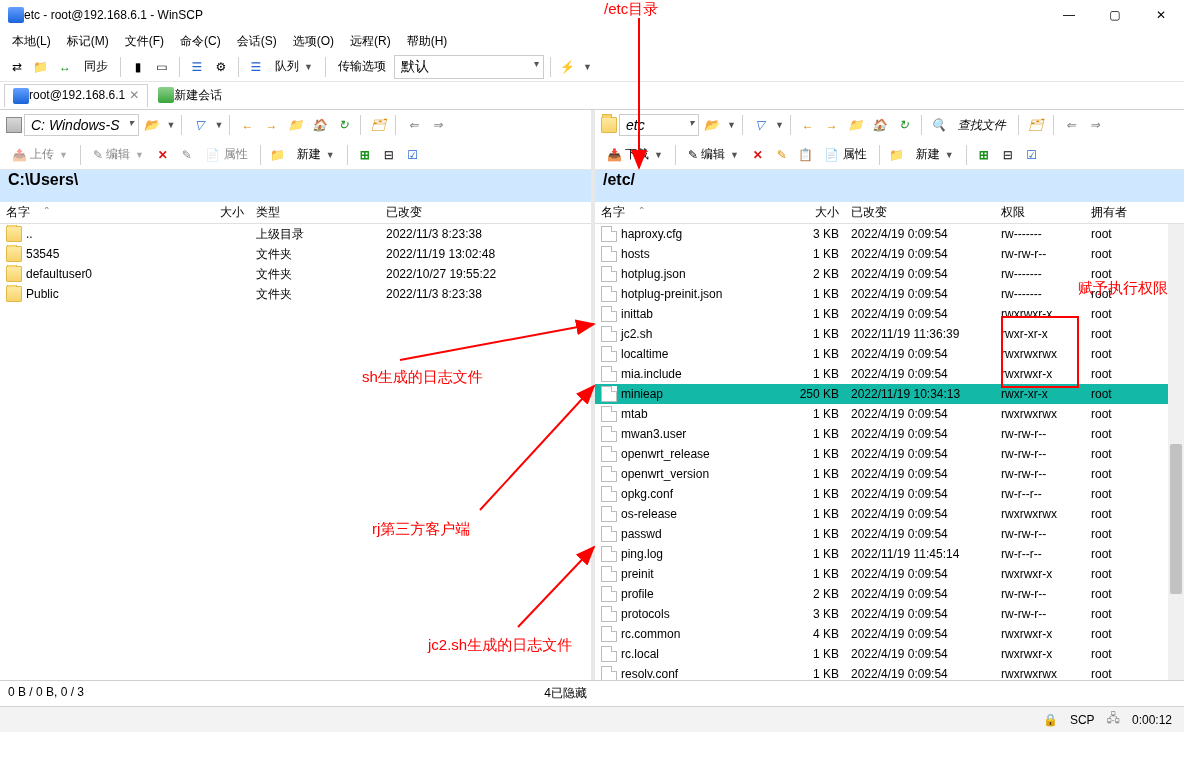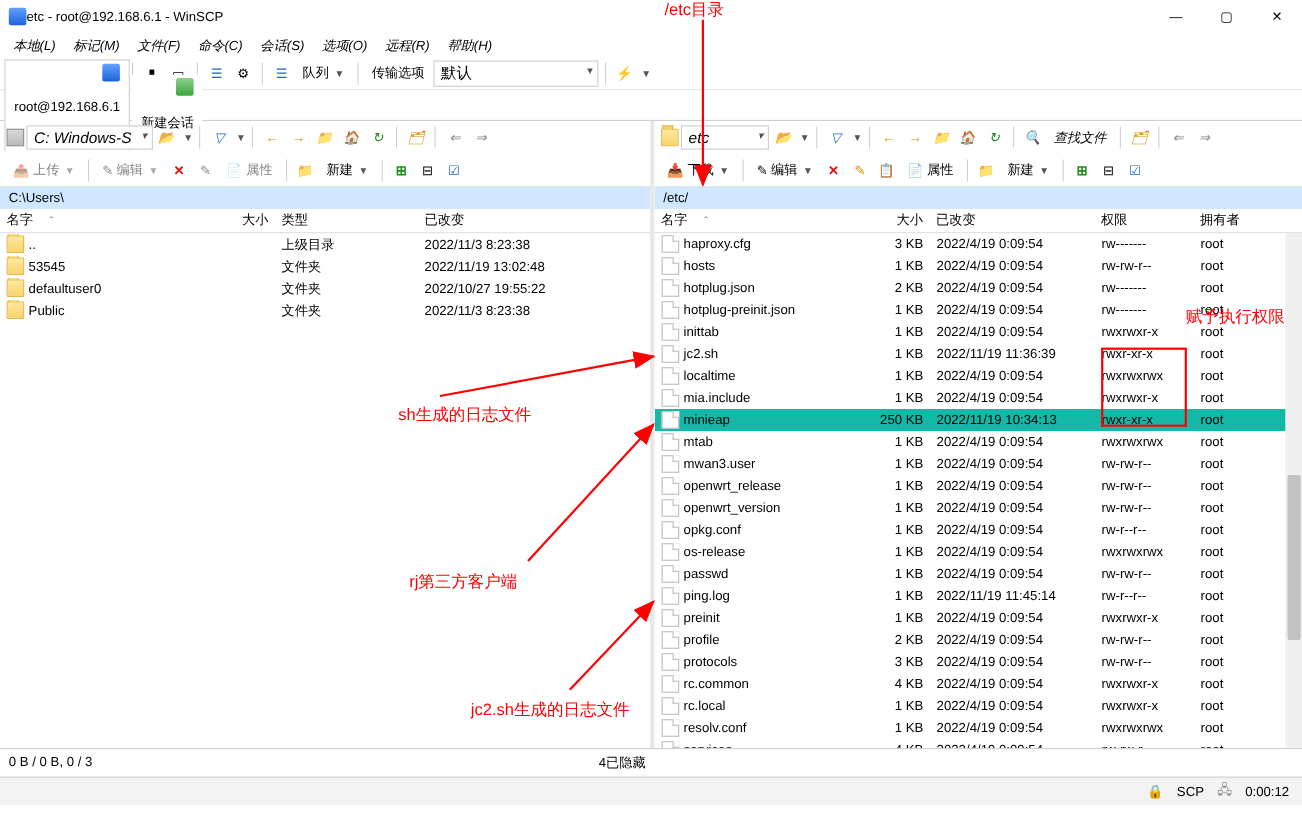--- a/index.html
+++ b/index.html
@@ -1,33 +1,33 @@
 <!DOCTYPE html>
 <html><head>
 <meta charset="utf-8">
 <style>
 * { box-sizing: border-box; margin: 0; padding: 0; }
 body { font-family: "Segoe UI", "Microsoft YaHei", Tahoma, sans-serif; font-size: 12px; background: #fff; color: #000; width: 1184px; height: 762px; overflow: hidden; position: relative; }
 .titlebar { height: 30px; display: flex; align-items: center; padding: 0 0 0 8px; background: #fff; }
 .titlebar .title { flex: 1; font-size: 12px; }
 .winbtn { width: 46px; height: 30px; text-align: center; line-height: 30px; font-size: 12px; }
-.menubar { height: 22px; display: flex; align-items: center; padding: 0 6px; gap: 4px; font-style: italic; }
+.menubar { height: 22px; display: flex; align-items: center; padding: 0 6px; gap: 4px; }
 .menubar span { padding: 2px 6px; }
 .toolbar { height: 30px; display: flex; align-items: center; padding: 2px 6px; gap: 2px; border-bottom: 1px solid #e5e5e5; }
 .tbtn { width: 22px; height: 22px; display: inline-flex; align-items: center; justify-content: center; border: 1px solid transparent; }
 .sep { width: 1px; height: 20px; background: #d0d0d0; margin: 0 4px; }
 .tabbar { height: 28px; display: flex; align-items: center; border-bottom: 1px solid #d0d0d0; padding: 0 4px; }
-.tab { display: flex; align-items: flex-end; padding: 3px 8px; gap: 16px; border: 1px solid #d0d0d0; border-bottom: none; background: #fff; margin-right: 2px; flex-direction: column; }
+.tab { display: flex; align-items: flex-start; padding: 3px 8px; gap: 0; border: 1px solid #d0d0d0; border-bottom: none; background: #fff; margin-right: 2px; }
 .tab.inactive { border: none; }
 .panes { display: flex; height: calc(100% - 30px - 22px - 30px - 28px - 28px - 26px - 28px); }
 .pane { flex: 1; display: flex; flex-direction: column; overflow: hidden; position: relative; }
 .pane.left { border-right: 4px solid #e8e8e8; flex: 0 0 595px; }
 .navrow { height: 30px; display: flex; align-items: center; padding: 2px 6px; gap: 2px; font-style: italic; }
 .actrow { height: 30px; display: flex; align-items: center; padding: 2px 6px; gap: 2px; border-bottom: 1px solid #e5e5e5;}
-.pathbar { background: #cfe8ff; padding: 3px 8px; font-size: 12px; height: 20px; line-height: 14px;}
+.pathbar { background: #cfe8ff; padding: 3px 8px; font-size: 16px; height: 32px; line-height: 14px; font-weight: bold;}
 .headers { display: flex; border-bottom: 1px solid #e0e0e0; background: #fff; font-size: 12px; height: 22px; align-items: center; }
 .headers .col { padding: 3px 6px; border-right: 0px solid #eee; }
 .files { flex: 1; overflow: auto; position: relative; }
 .filerow { display: flex; align-items: center; height: 20px; font-size: 12px; }
 .filerow.selected { background: #14b8a6; }
 .filerow .cell { padding: 1px 6px; white-space: nowrap; overflow: hidden; }
 .cL-name { width: 200px; display: flex; align-items: center; gap: 4px; }
 .cL-size { width: 50px; text-align: right; }
 .cL-type { width: 130px; }
 .cL-chg { width: 180px; }

